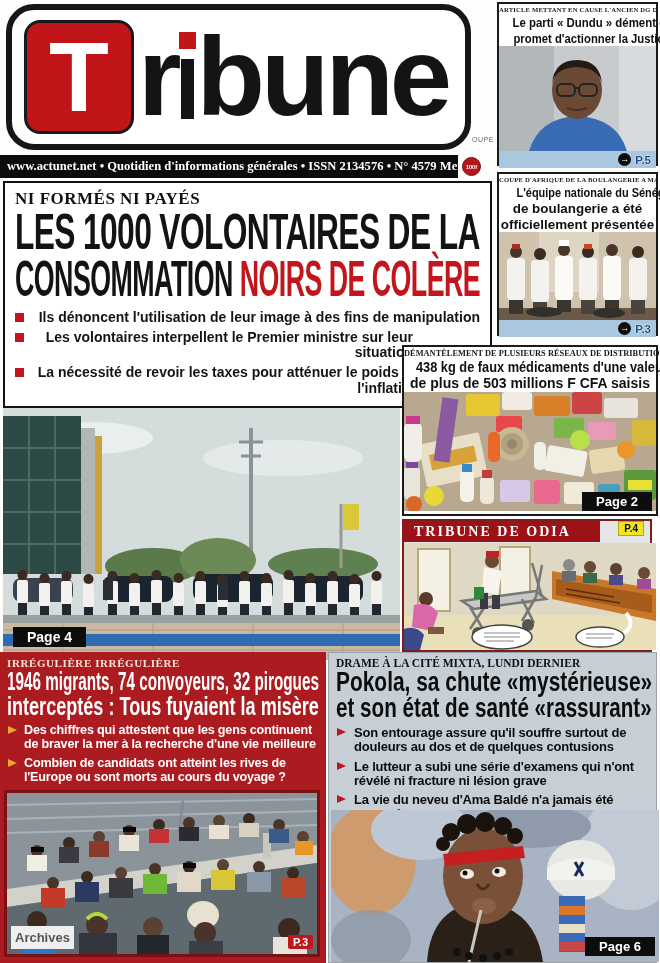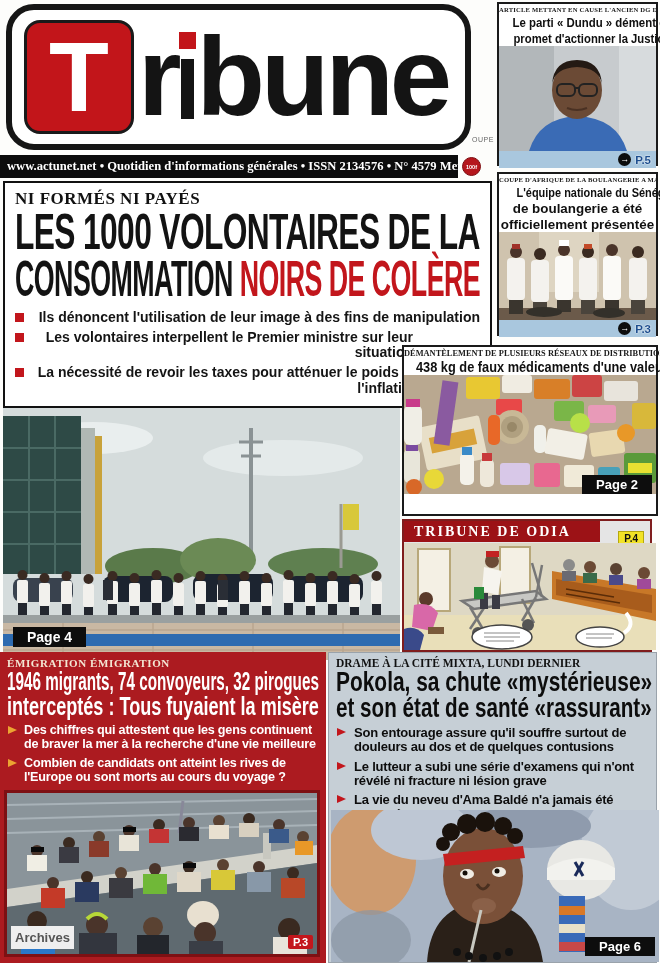--- a/index.html
+++ b/index.html
@@ -74,21 +74,21 @@
   .meds { position:absolute; left:402px; top:345px; width:256px; height:171px; border:2px solid #1a1a1a; background:#fff; }
   .meds .kicker { font-family:"Liberation Serif", serif; font-weight:bold; font-size:8.4px; text-align:center; padding-top:2px; color:#1a1a1a; white-space:nowrap; }
   .meds-headline { text-align:center; line-height:1.03; padding-top:1px; }
   .meds-headline .fit { font-size:14px; font-weight:bold; color:#101010; }
   .meds-photo-wrap { position:relative; }
   
   .cartoon { position:absolute; left:402px; top:519px; width:250px; height:133px; border:2px solid #7f1d1d; background:#e5e5e5; }
   .cartoon-banner { position:absolute; left:0; top:0; width:196px; height:21px; background:#9c1216;
     color:#fff; font-family:"Liberation Serif", serif; font-weight:bold; font-size:14px; letter-spacing:2px;
     line-height:21px; padding-left:10px; }
-  .cartoon-tag { position:absolute; right:6px; top:10px; background:#f2e327; color:#111; font-weight:bold;
+  .cartoon-tag { position:absolute; right:6px; top:0; background:#f2e327; color:#111; font-weight:bold;
     font-size:10px; padding:1px 5px; border:1px solid #b5a80e; }
   .cartoon-svg { position:absolute; left:0; top:22px; }
   
   .migration { position:absolute; left:0; top:652px; width:326px; height:311px; background:#ac1b20; padding:5px 7px; }
   .mig-kicker { font-family:"Liberation Serif", serif; font-weight:bold; font-size:11px; color:#f3e7d4; letter-spacing:.6px; }
   .mig-line { display:block; line-height:25px; height:25px; }
   .mig-line .fit { font-size:26px; font-weight:bold; color:#fff; }
   .mig-bullet { font-size:12.6px; font-weight:bold; color:#fff; line-height:1.1; margin-top:5px; position:relative; padding-left:17px; letter-spacing:-.2px; }
   .tri { position:absolute; left:1px; top:2px; width:0; height:0; border-top:4.5px solid transparent; border-bottom:4.5px solid transparent; }
   .tri-orange { border-left:9px solid #eca432; }
@@ -285,20 +285,21 @@
       <rect x="0" y="207" width="397" height="8" fill="#9aa0a0"></rect>
       <rect x="0" y="226" width="397" height="12" fill="#2e6bb0"></rect>
     </svg>
     <div class="label-black label-page4">Page 4</div>
   </div>
 
   <div class="meds">
     <div class="kicker">DÉMANTÈLEMENT DE PLUSIEURS RÉSEAUX DE DISTRIBUTION</div>
     <div class="meds-headline">
       <span class="fit center" style="transform: scaleX(0.913043);">438 kg de faux médicaments d'une valeur</span><br>
+      <span class="fit center" style="transform: scaleX(1);">de plus de 503 millions F CFA saisis</span>
     </div>
     <div class="meds-photo-wrap">
       <svg width="252" height="119" viewBox="0 0 252 119" preserveAspectRatio="none">
         <rect width="252" height="119" fill="#b9a890"></rect>
         <g>
           <rect x="18" y="46" width="62" height="44" rx="3" fill="#e8dfc8" transform="rotate(-12 49 68)"></rect>
           <rect x="26" y="58" width="46" height="16" fill="#d8a23a" transform="rotate(-12 49 66)"></rect>
           <rect x="34" y="6" width="16" height="64" fill="#8a5aa0" transform="rotate(8 42 38)"></rect>
           <rect x="62" y="2" width="34" height="22" rx="3" fill="#e8c832"></rect>
           <rect x="98" y="0" width="30" height="18" rx="3" fill="#f0ece2"></rect>
@@ -392,21 +393,21 @@
       <ellipse cx="196" cy="94" rx="24" ry="10" fill="#fff" stroke="#444" stroke-width="1.5"></ellipse>
       <g stroke="#888" stroke-width="1">
           <line x1="182" y1="91" x2="210" y2="91"></line>
           <line x1="182" y1="95" x2="208" y2="95"></line>
         </g>
       <path d="M222 70 Q232 82 220 90" stroke="#fff" stroke-width="4" fill="none"></path>
     </svg>
   </div>
 
   <div class="migration">
-    <div class="mig-kicker">ÉMIGRATION ÉMIGRATION</div>
+    <div class="mig-kicker">IRRÉGULIÈRE IRRÉGULIÈRE</div>
     <span class="mig-line"><span class="fit" style="transform: scaleX(0.586466);">1946 migrants, 74 convoyeurs, 32 pirogues</span></span>
     <span class="mig-line"><span class="fit" style="transform: scaleX(0.694878);">interceptés : Tous fuyaient la misère</span></span>
     <div class="mig-bullet"><span class="tri tri-orange"></span><span>Des chiffres qui attestent que les gens continuent de braver la mer à la recherche d'une vie meilleure</span></div>
     <div class="mig-bullet"><span class="tri tri-orange"></span><span>Combien de candidats ont atteint les rives de l'Europe ou sont morts au cours du voyage ?</span></div>
     <div class="mig-photo">
       <svg width="310" height="161" viewBox="0 0 310 161" preserveAspectRatio="none">
         <defs>
             <circle id="mh" cx="0" cy="0" r="6"></circle>
           </defs>
         <rect width="310" height="161" fill="#8a949a"></rect>

